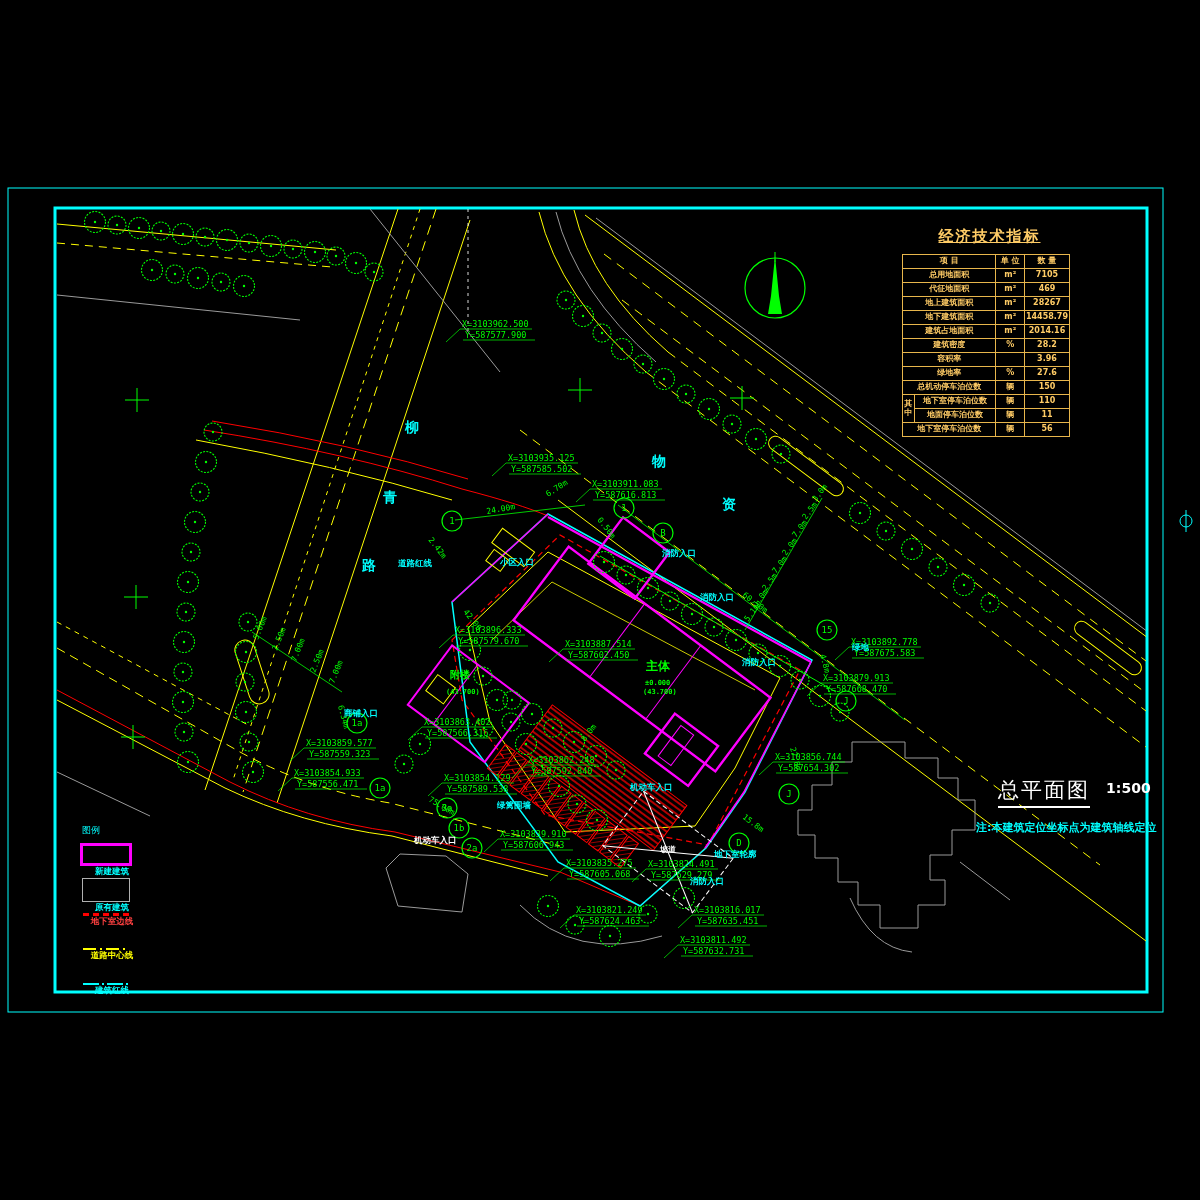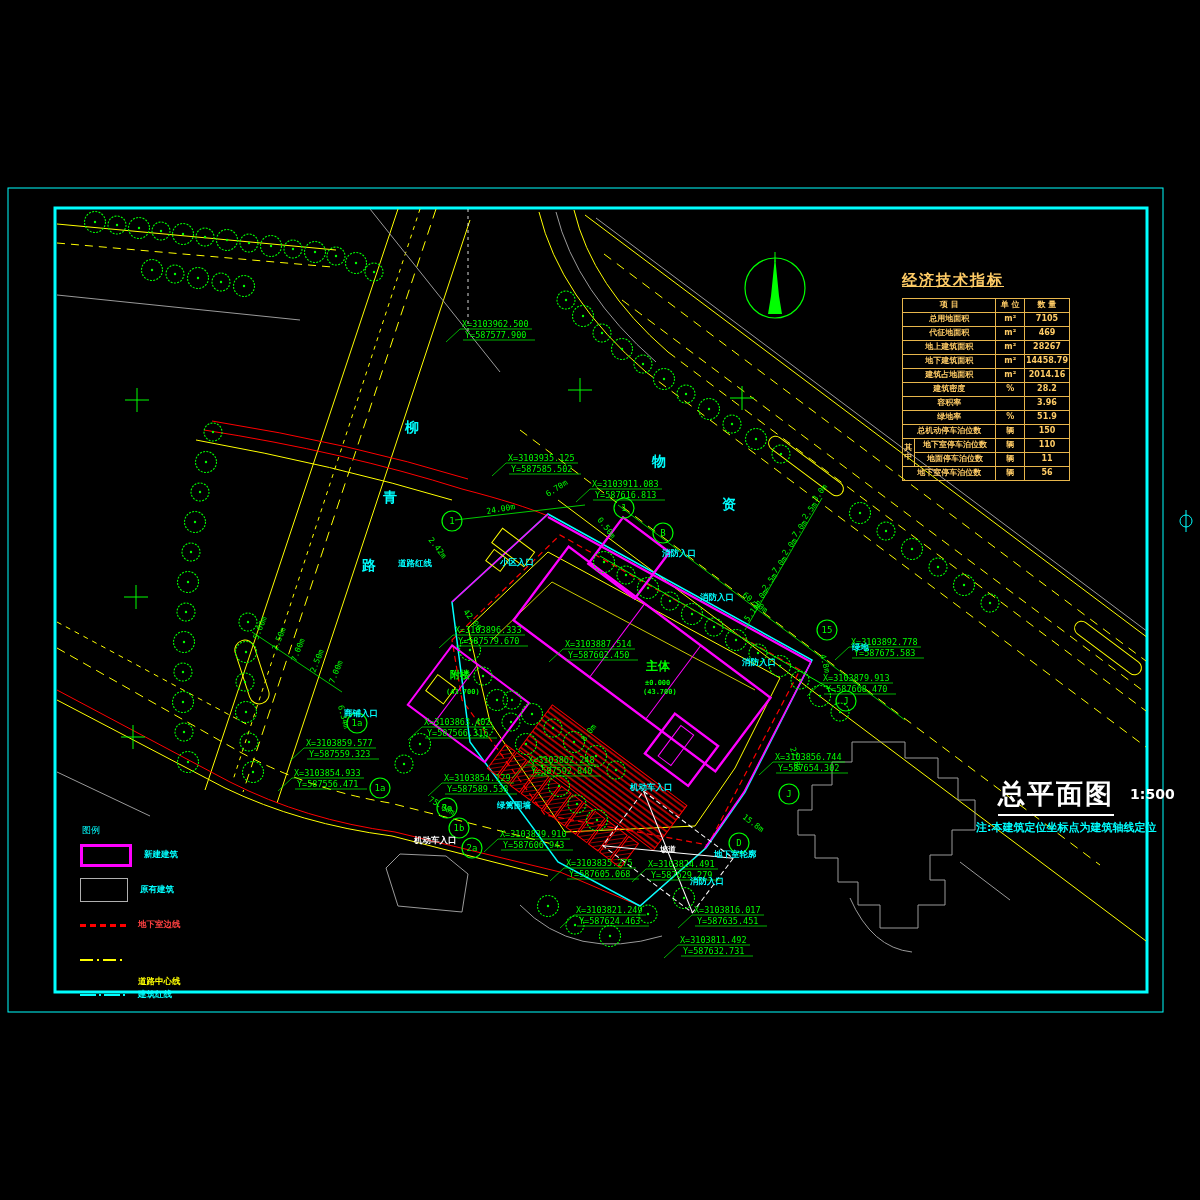--- a/index.html
+++ b/index.html
@@ -1,40 +1,40 @@
 <!DOCTYPE html>
 <html><head>
 <meta charset="utf-8">
 <style>
   html,body{margin:0;padding:0;background:#000;}
   .page{position:relative;width:1200px;height:1200px;background:#000;overflow:hidden;
         font-family:"DejaVu Sans","Liberation Sans",sans-serif;}
   svg text{font-family:"DejaVu Sans Mono","Liberation Mono",monospace;}
   
   .econ{position:absolute;left:902px;top:227px;width:175px;color:#ffcc66;}
-  .econ-title{font-size:15px;font-weight:bold;text-align:left;letter-spacing:2px;
-              text-decoration:underline;margin-bottom:8px;color:#ffcc66;margin-top:44px;}
+  .econ-title{font-size:15px;font-weight:bold;text-align:center;letter-spacing:2px;
+              text-decoration:underline;margin-bottom:8px;color:#ffcc66;}
   .econ table{border-collapse:collapse;width:168px;}
   .econ td,.econ th{border:1px solid #e8b64c;font-size:8px;line-height:1.05;height:13px;
                     padding:0 1px;text-align:center;font-weight:bold;color:#ffcc66;}
   .econ .item{width:92px;}
   .econ .unit{width:28px;}
   .econ .val{width:40px;}
   .econ .grp{width:11px;padding:0;}
   
   .title-block{position:absolute;left:998px;top:776px;color:#fff;white-space:nowrap;}
-  .tb-main{font-size:27px;font-weight:bold;letter-spacing:2px;border-bottom:2px solid #fff;
+  .tb-main{font-size:21px;font-weight:normal;letter-spacing:2px;border-bottom:2px solid #fff;
            padding-bottom:2px;display:inline-block;}
   .tb-scale{font-size:14px;font-weight:bold;margin-left:11px;vertical-align:4px;}
   .note{position:absolute;left:976px;top:820px;color:#00ffff;font-size:11px;
         font-weight:bold;white-space:nowrap;}
   
   .legend{position:absolute;left:80px;top:824px;}
   .legend-title{color:#00ffff;font-size:9px;margin:0 0 6px 2px;}
-  .lg-row{display:flex;align-items:center;margin-bottom:11px;height:24px;}
+  .lg-row{display:flex;align-items:center;margin-bottom:11px;height:24px;flex-direction:column;}
   .sw{width:46px;margin-right:12px;flex:none;}
   .sw-new-building{height:17px;border:3px solid #ff00ff;}
   .sw-existing-building{height:22px;border:1px solid #b0b0b0;}
   .sw-underground-line{height:3px;background:repeating-linear-gradient(90deg,#ff0000 0 6px,transparent 6px 10px);}
   .sw-road-centerline{height:2px;background:repeating-linear-gradient(90deg,#ffff00 0 13px,transparent 13px 17px,#ffff00 17px 19px,transparent 19px 23px);}
   .sw-boundary-line{height:1.5px;background:repeating-linear-gradient(90deg,#00ffff 0 16px,transparent 16px 19px,#00ffff 19px 21px,transparent 21px 24px);}
   .lg-label{font-size:8.5px;font-weight:bold;}
 </style>
 </head>
 <body>
@@ -589,21 +589,21 @@
             <td class="val">28.2</td>
           </tr>
           <tr>
             <td class="item" colspan="2">容积率</td>
             <td class="unit"></td>
             <td class="val">3.96</td>
           </tr>
           <tr>
             <td class="item" colspan="2">绿地率</td>
             <td class="unit">%</td>
-            <td class="val">51.9</td>
+            <td class="val">27.6</td>
           </tr>
           <tr>
             <td class="item" colspan="2">总机动停车泊位数</td>
             <td class="unit">辆</td>
             <td class="val">150</td>
           </tr>
           <tr>
             <td class="grp" rowspan="2" style="white-space: pre;">其
 中</td>
             <td class="item">地下室停车泊位数</td>
@@ -640,21 +640,21 @@
         <div class="lg-row">
           <span class="sw sw-existing-building"></span>
           <span class="lg-label" style="color: rgb(0, 255, 255);">原有建筑</span>
         </div>
         <div class="lg-row">
           <span class="sw sw-underground-line"></span>
           <span class="lg-label" style="color: rgb(255, 64, 64);">地下室边线</span>
         </div>
         <div class="lg-row">
           <span class="sw sw-road-centerline"></span>
-          <span class="lg-label" style="color: rgb(255, 255, 0); margin-top: 44px;">道路中心线</span>
+          <span class="lg-label" style="color: rgb(255, 255, 0);">道路中心线</span>
         </div>
         <div class="lg-row">
           <span class="sw sw-boundary-line"></span>
           <span class="lg-label" style="color: rgb(0, 255, 255);">建筑红线</span>
         </div>
       </div>
 </div>
 
 </div>
 

